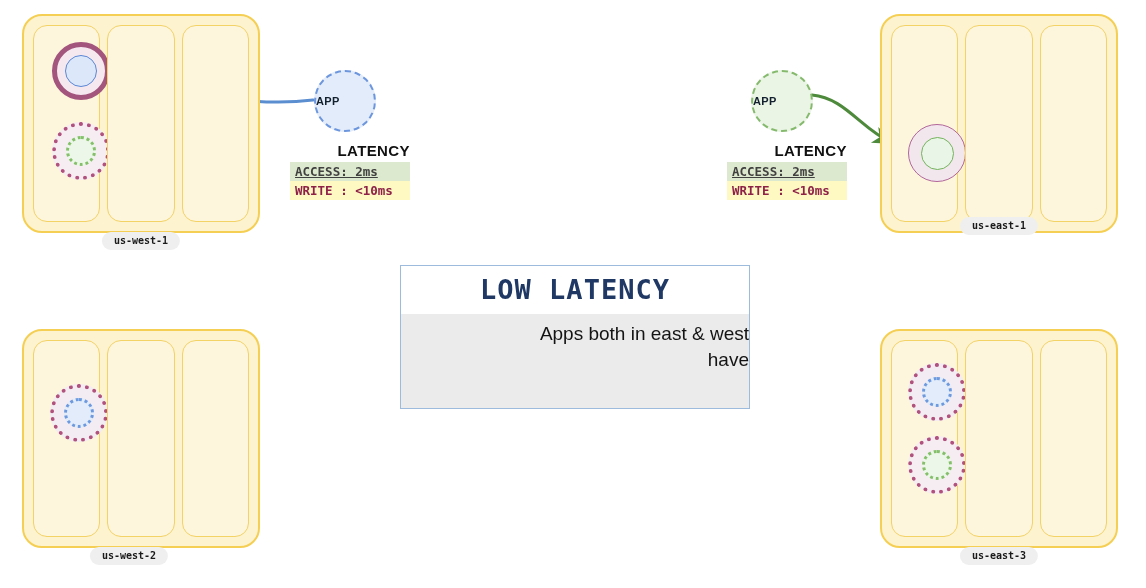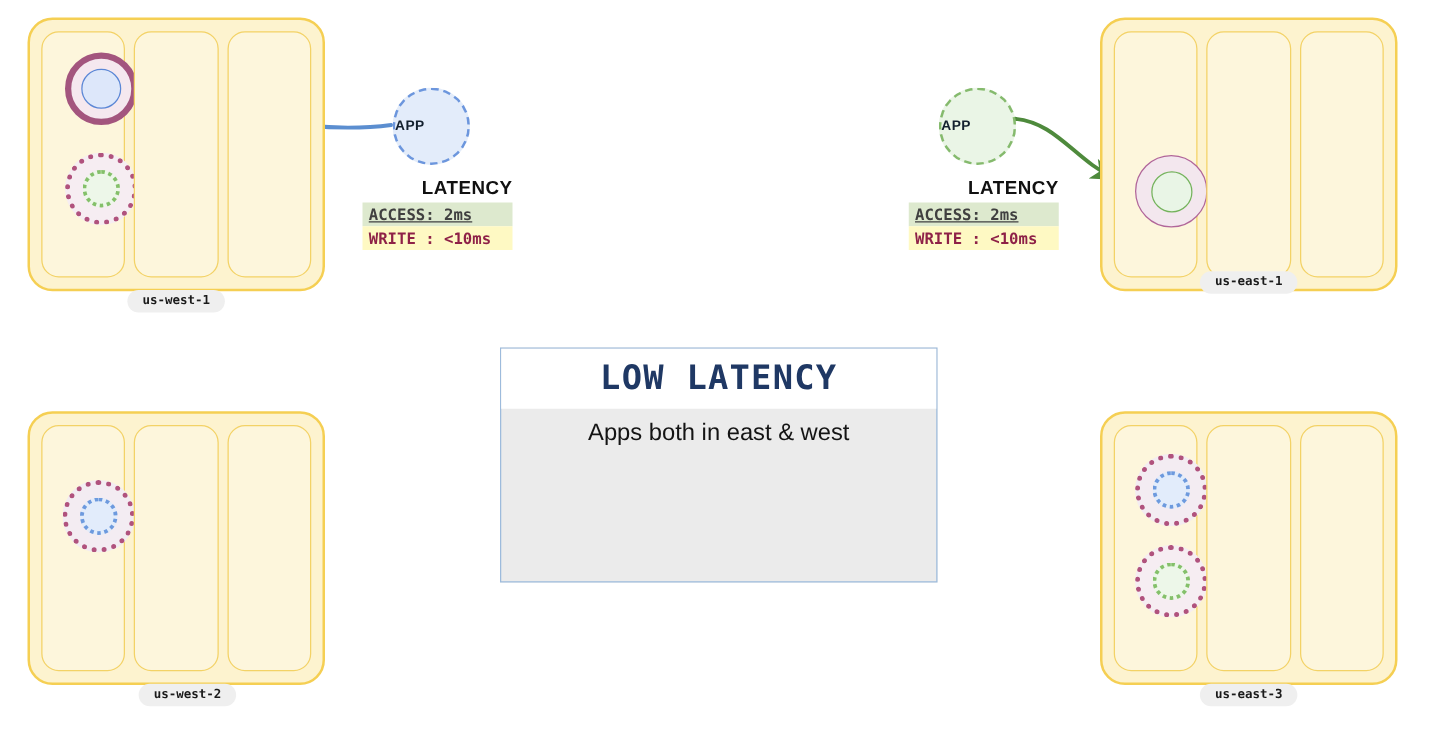--- a/index.html
+++ b/index.html
@@ -86,21 +86,21 @@
     position:absolute;border:1.2px solid #9dbbdc;box-sizing:border-box;
     background:#ebebeb;
   }
   .panel-title{
     background:#ffffff;color:#1f3864;text-align:center;
     font-weight:bold;font-size:27px;letter-spacing:1px;
     font-family:"DejaVu Sans Mono","Liberation Mono",monospace;
     padding:8px 0 9px 0;
   }
   .panel-body{
-    padding:7px 0 12px 0;text-align:center;color:#141414;
+    padding:7px 0 12px 0;text-align:right;color:#141414;
     font-size:19px;line-height:1.38;
   }
 
   svg.arrows{position:absolute;left:0;top:0;width:1146px;height:588px;
              pointer-events:none;}
 </style>
 </head>
 <body>
 
 <svg class="arrows" viewBox="0 0 1146 588">
@@ -152,21 +152,21 @@
   <div class="slots">
     <div class="slot">
       <div class="node dotted-blue" style="left:16px;top:43px;width:58px;height:58px;">
         <div class="node-inner" style="width:30px;height:30px;"></div>
       </div>
     </div>
     <div class="slot"></div>
     <div class="slot"></div>
   </div>
 </div>
-<div class="region-label" style="left:150px;top:547px;">us-west-2</div>
+<div class="region-label" style="left:129px;top:547px;">us-west-2</div>
 
 <div class="region" style="left:880px;top:329px;width:238px;height:219px;">
   <div class="region-box"></div>
   <div class="slots">
     <div class="slot">
       <div class="node dotted-blue" style="left:16px;top:22px;width:58px;height:58px;">
         <div class="node-inner" style="width:30px;height:30px;"></div>
       </div>
       <div class="node dotted-green" style="left:16px;top:95px;width:58px;height:58px;">
         <div class="node-inner" style="width:30px;height:30px;"></div>
@@ -189,18 +189,19 @@
 
 <div class="app green" style="left:751px;top:70px;width:62px;height:62px;">
   <span>APP</span>
 </div>
 <div class="latency" style="left:727px;top:142px;">
   <div class="lat-title">LATENCY</div>
   <div class="lat-row access">ACCESS: 2ms</div>
   <div class="lat-row write">WRITE : &lt;10ms</div>
 </div>
 
-<div class="panel" style="left:400px;top:278px;width:350px;height:188px;">
+<div class="panel" style="left:400px;top:265px;width:350px;height:144px;">
   <div class="panel-title">LOW LATENCY</div>
   <div class="panel-body">
     <div>Apps both in east &amp; west</div>
+    <div>have</div>
   </div>
 </div>
 
 </body></html>

